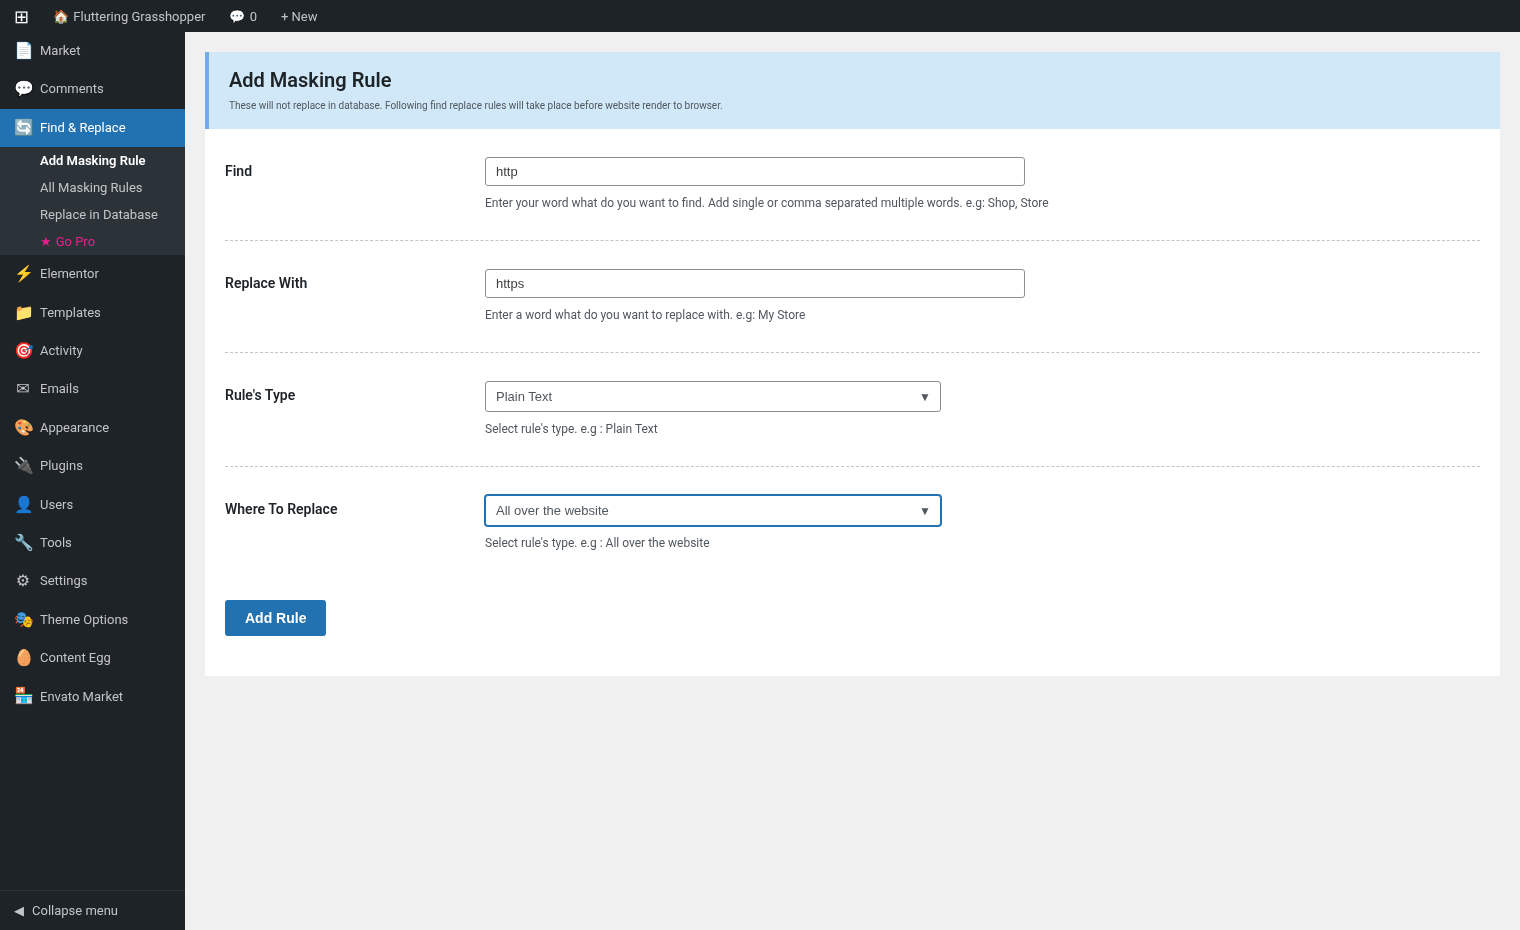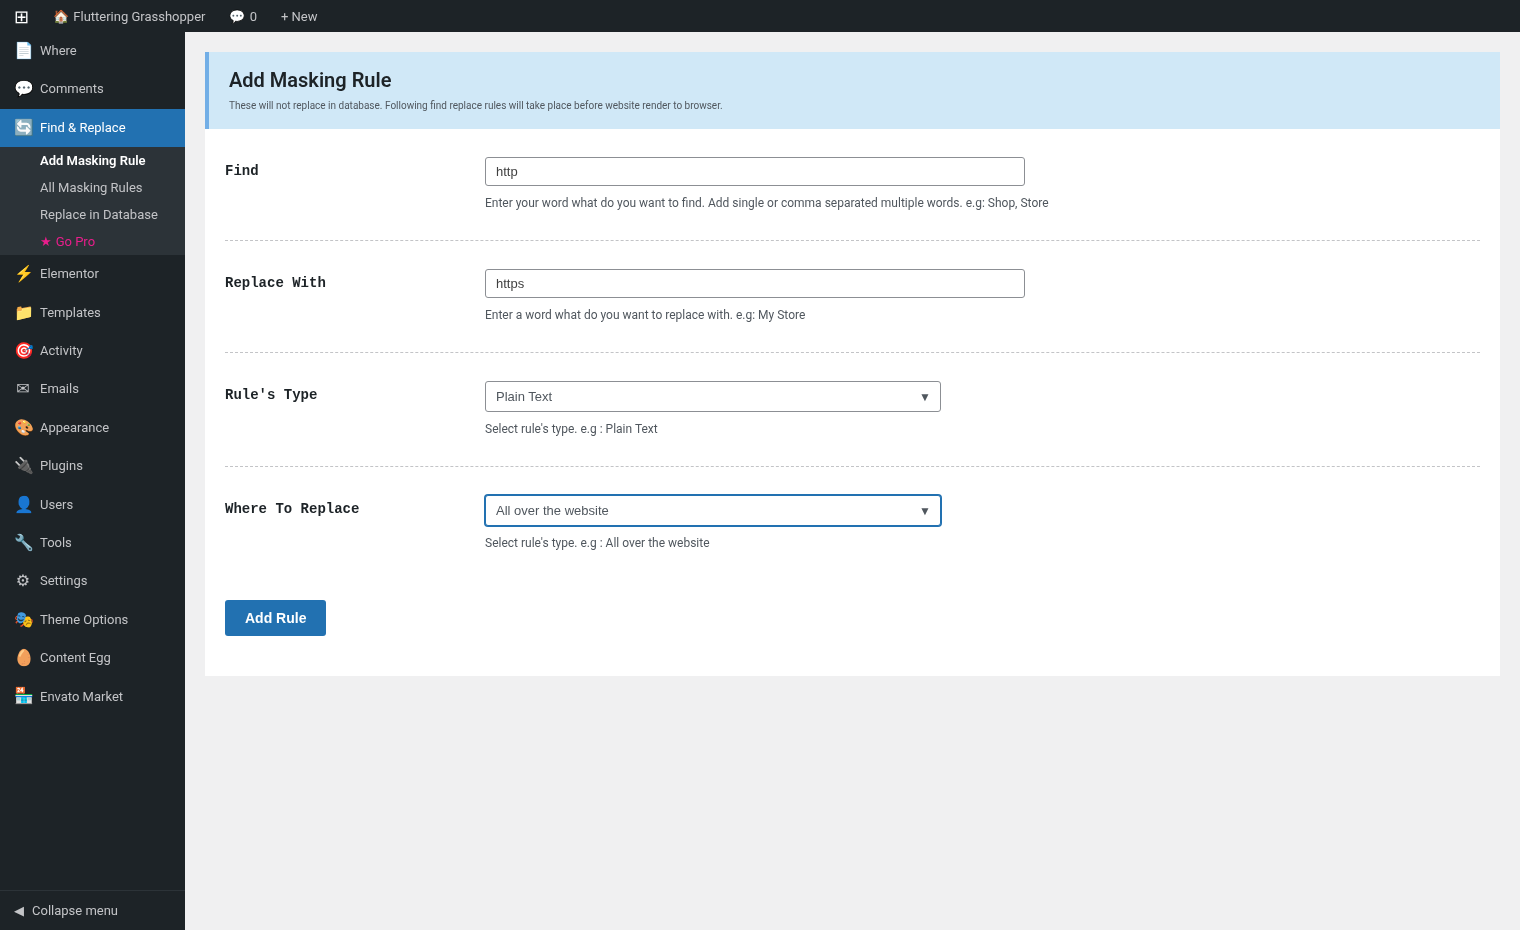--- a/index.html
+++ b/index.html
@@ -115,21 +115,20 @@
       gap: 20px;
     }
     .form-row:last-child { border-bottom: none; }
     .form-label {
       width: 240px;
       font-weight: 600;
       color: #1d2327;
       font-size: 14px;
       padding-top: 6px;
       flex-shrink: 0;
-      font-family: Liberation Mono, monospace;
     }
     .form-field { flex: 1; }
     .form-input {
       width: 540px;
       max-width: 100%;
       border: 1px solid #8c8f94;
       border-radius: 3px;
       padding: 6px 10px;
       font-size: 13px;
       color: #404040;
@@ -228,21 +227,21 @@
     <span>+ New</span>
   </div>
 </div>
 
 <div class="layout">
 
   <div class="sidebar">
 
     <div class="sidebar-item">
       <span class="icon">📄</span>
-      <span>Where</span>
+      <span>Market</span>
     </div>
     <div class="sidebar-item">
       <span class="icon">💬</span>
       <span>Comments</span>
     </div>
 
     <div class="sidebar-item active">
       <span class="icon">🔄</span>
       <span>Find &amp; Replace</span>
     </div>

